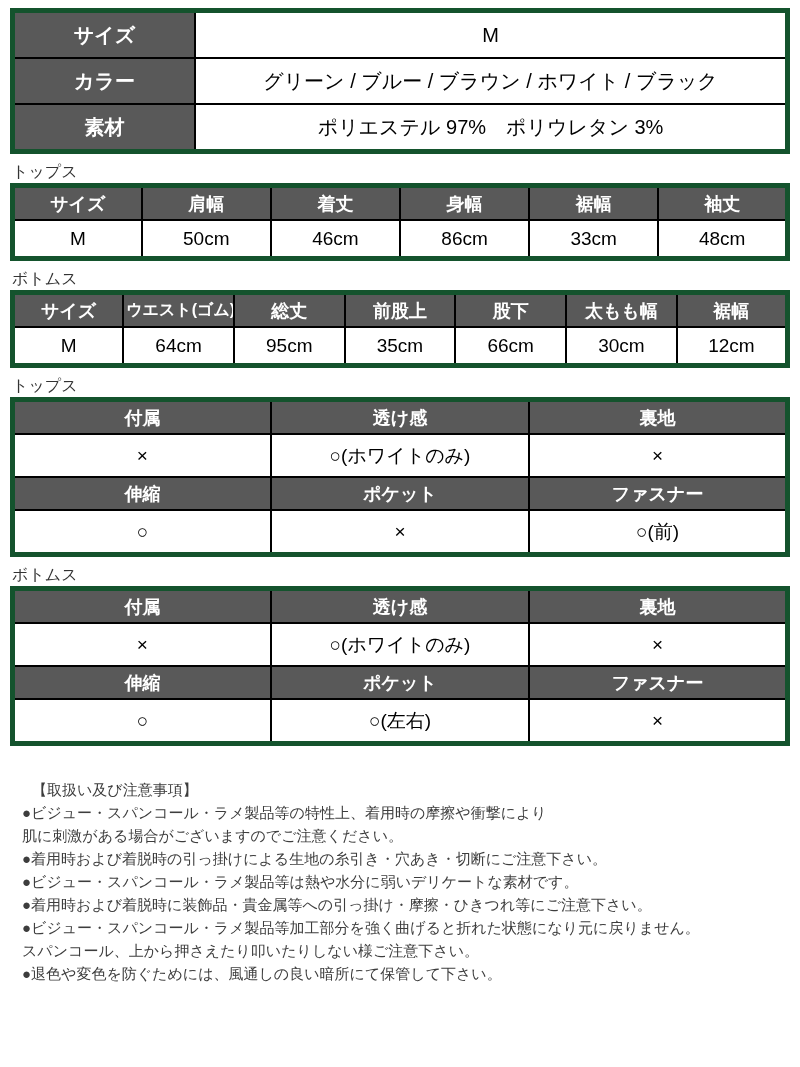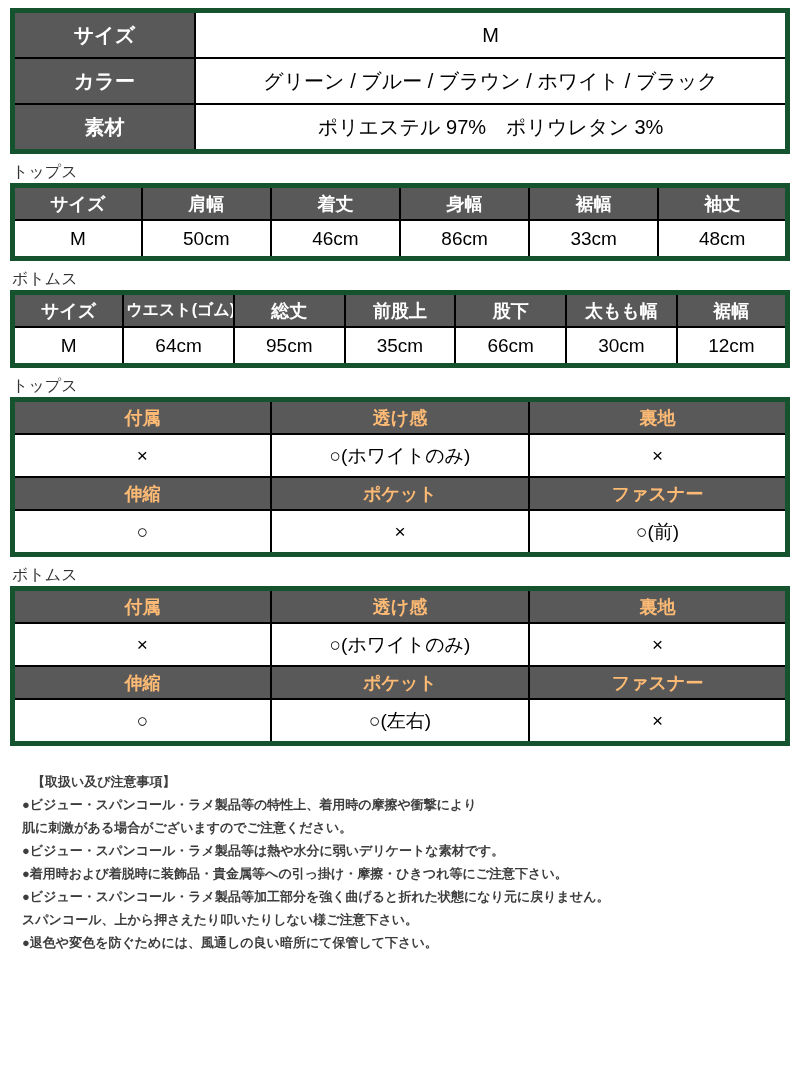--- a/index.html
+++ b/index.html
@@ -53,34 +53,33 @@
     color: #ffffff;
     font-weight: bold;
     height: 31px;
     font-size: 18px;
   }
   .size-table td.val { height: 35px; font-size: 19px; }
   .bottoms-size td.hdr.small { font-size: 16px; }
   
   .feature-table td.hdr {
     background: #595959;
-    color: #fdba74;
+    color: #ffffff;
     font-weight: bold;
     height: 31px;
     font-size: 18px;
   }
   .feature-table td.val { height: 41px; font-size: 19px; }
   
   .notes {
-    margin-top: 24px;
+    margin-top: 32px;
     padding-left: 12px;
-    font-size: 13px;
+    font-size: 15px;
     line-height: 23px;
     color: #3d3d3d;
-    font-weight: bold;
   }
   .notes .title { padding-left: 10px; }
 </style>
 </head>
 <body>
 
 <div class="wrap">
 
   <table class="spec-table">
     <tbody>
@@ -194,20 +193,21 @@
       <td class="val">○(左右)</td>
       <td class="val">×</td>
     </tr>
   </tbody>
     </table>
 
   <div class="notes">
     <div class="title">【取扱い及び注意事項】</div>
     <div>●ビジュー・スパンコール・ラメ製品等の特性上、着用時の摩擦や衝撃により</div>
     <div>肌に刺激がある場合がございますのでご注意ください。</div>
+    <div>●着用時および着脱時の引っ掛けによる生地の糸引き・穴あき・切断にご注意下さい。</div>
     <div>●ビジュー・スパンコール・ラメ製品等は熱や水分に弱いデリケートな素材です。</div>
     <div>●着用時および着脱時に装飾品・貴金属等への引っ掛け・摩擦・ひきつれ等にご注意下さい。</div>
     <div>●ビジュー・スパンコール・ラメ製品等加工部分を強く曲げると折れた状態になり元に戻りません。</div>
     <div>スパンコール、上から押さえたり叩いたりしない様ご注意下さい。</div>
     <div>●退色や変色を防ぐためには、風通しの良い暗所にて保管して下さい。</div>
   </div>
 
 </div>
 
 </body></html>

